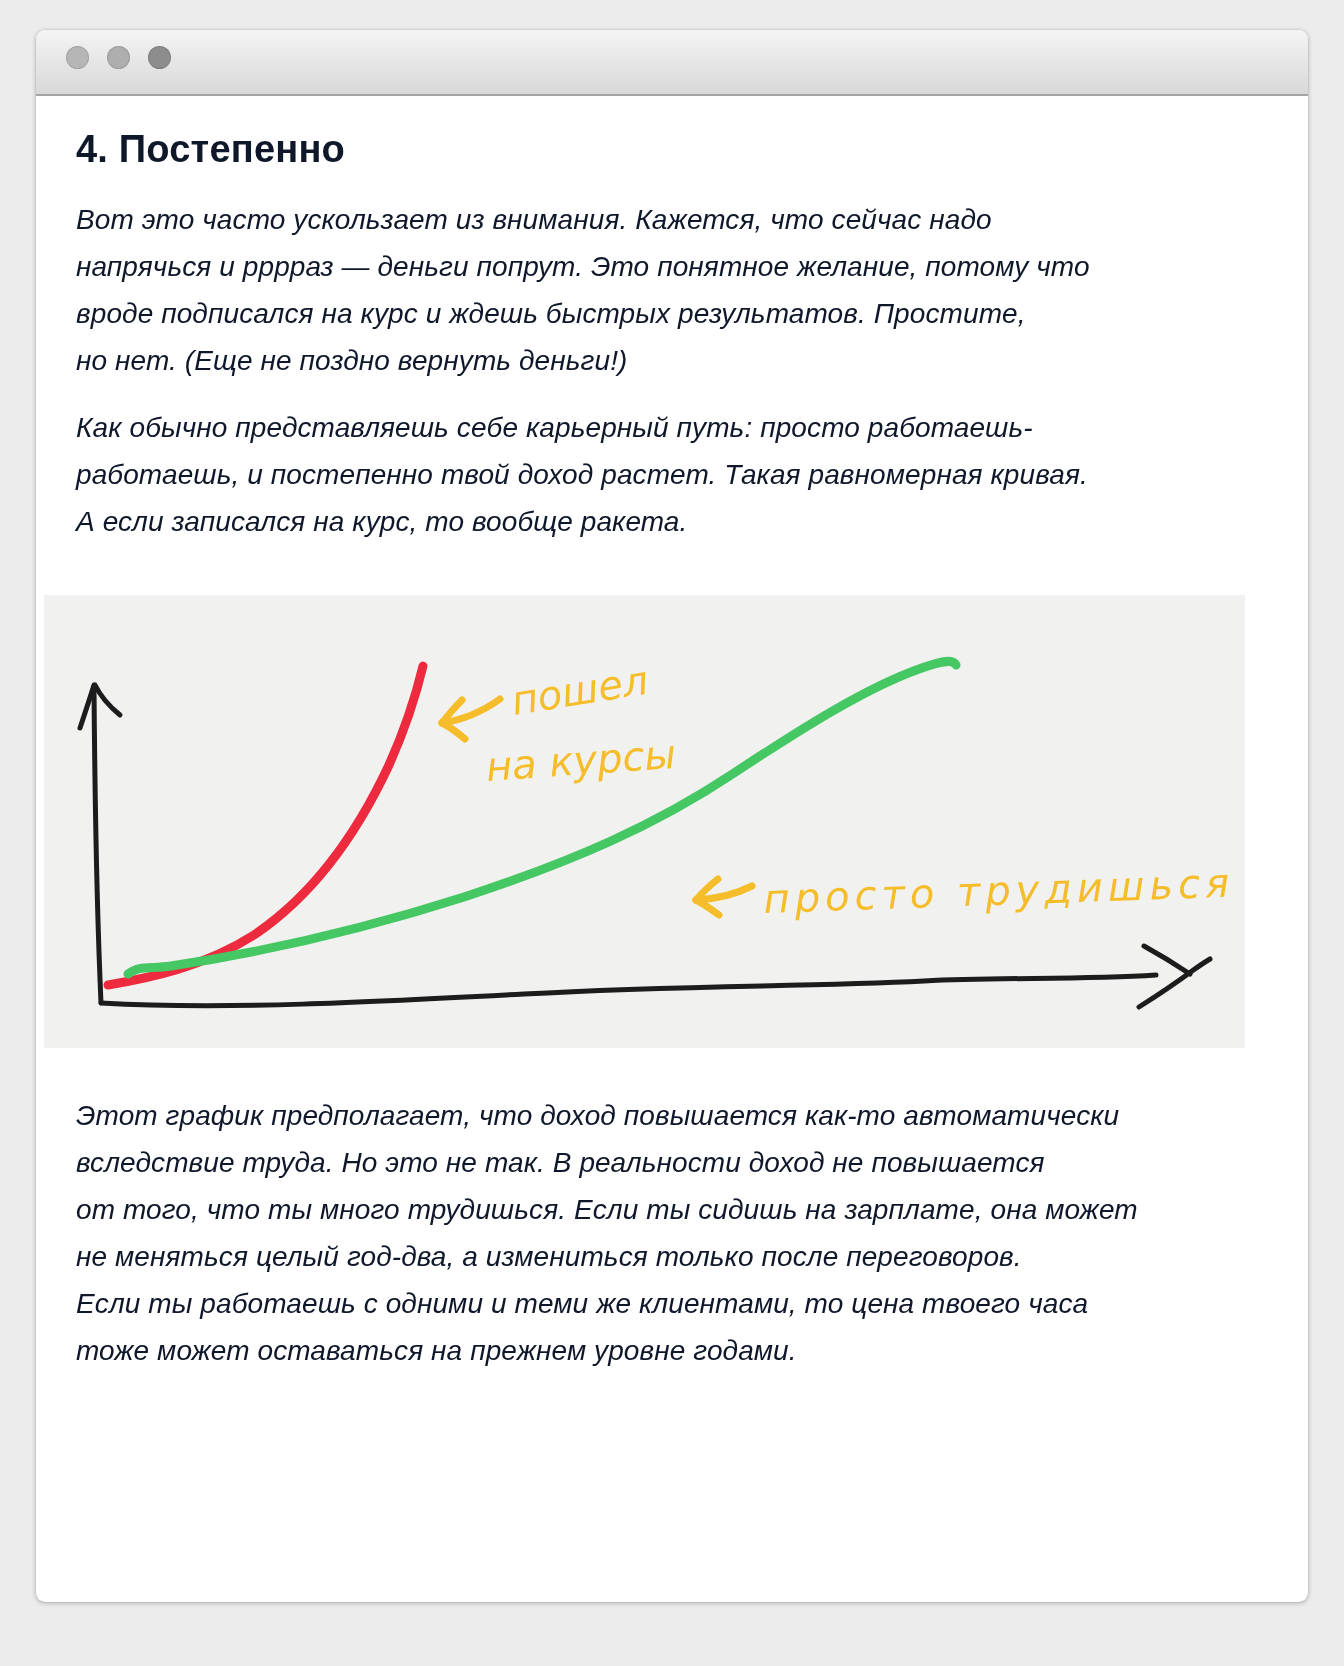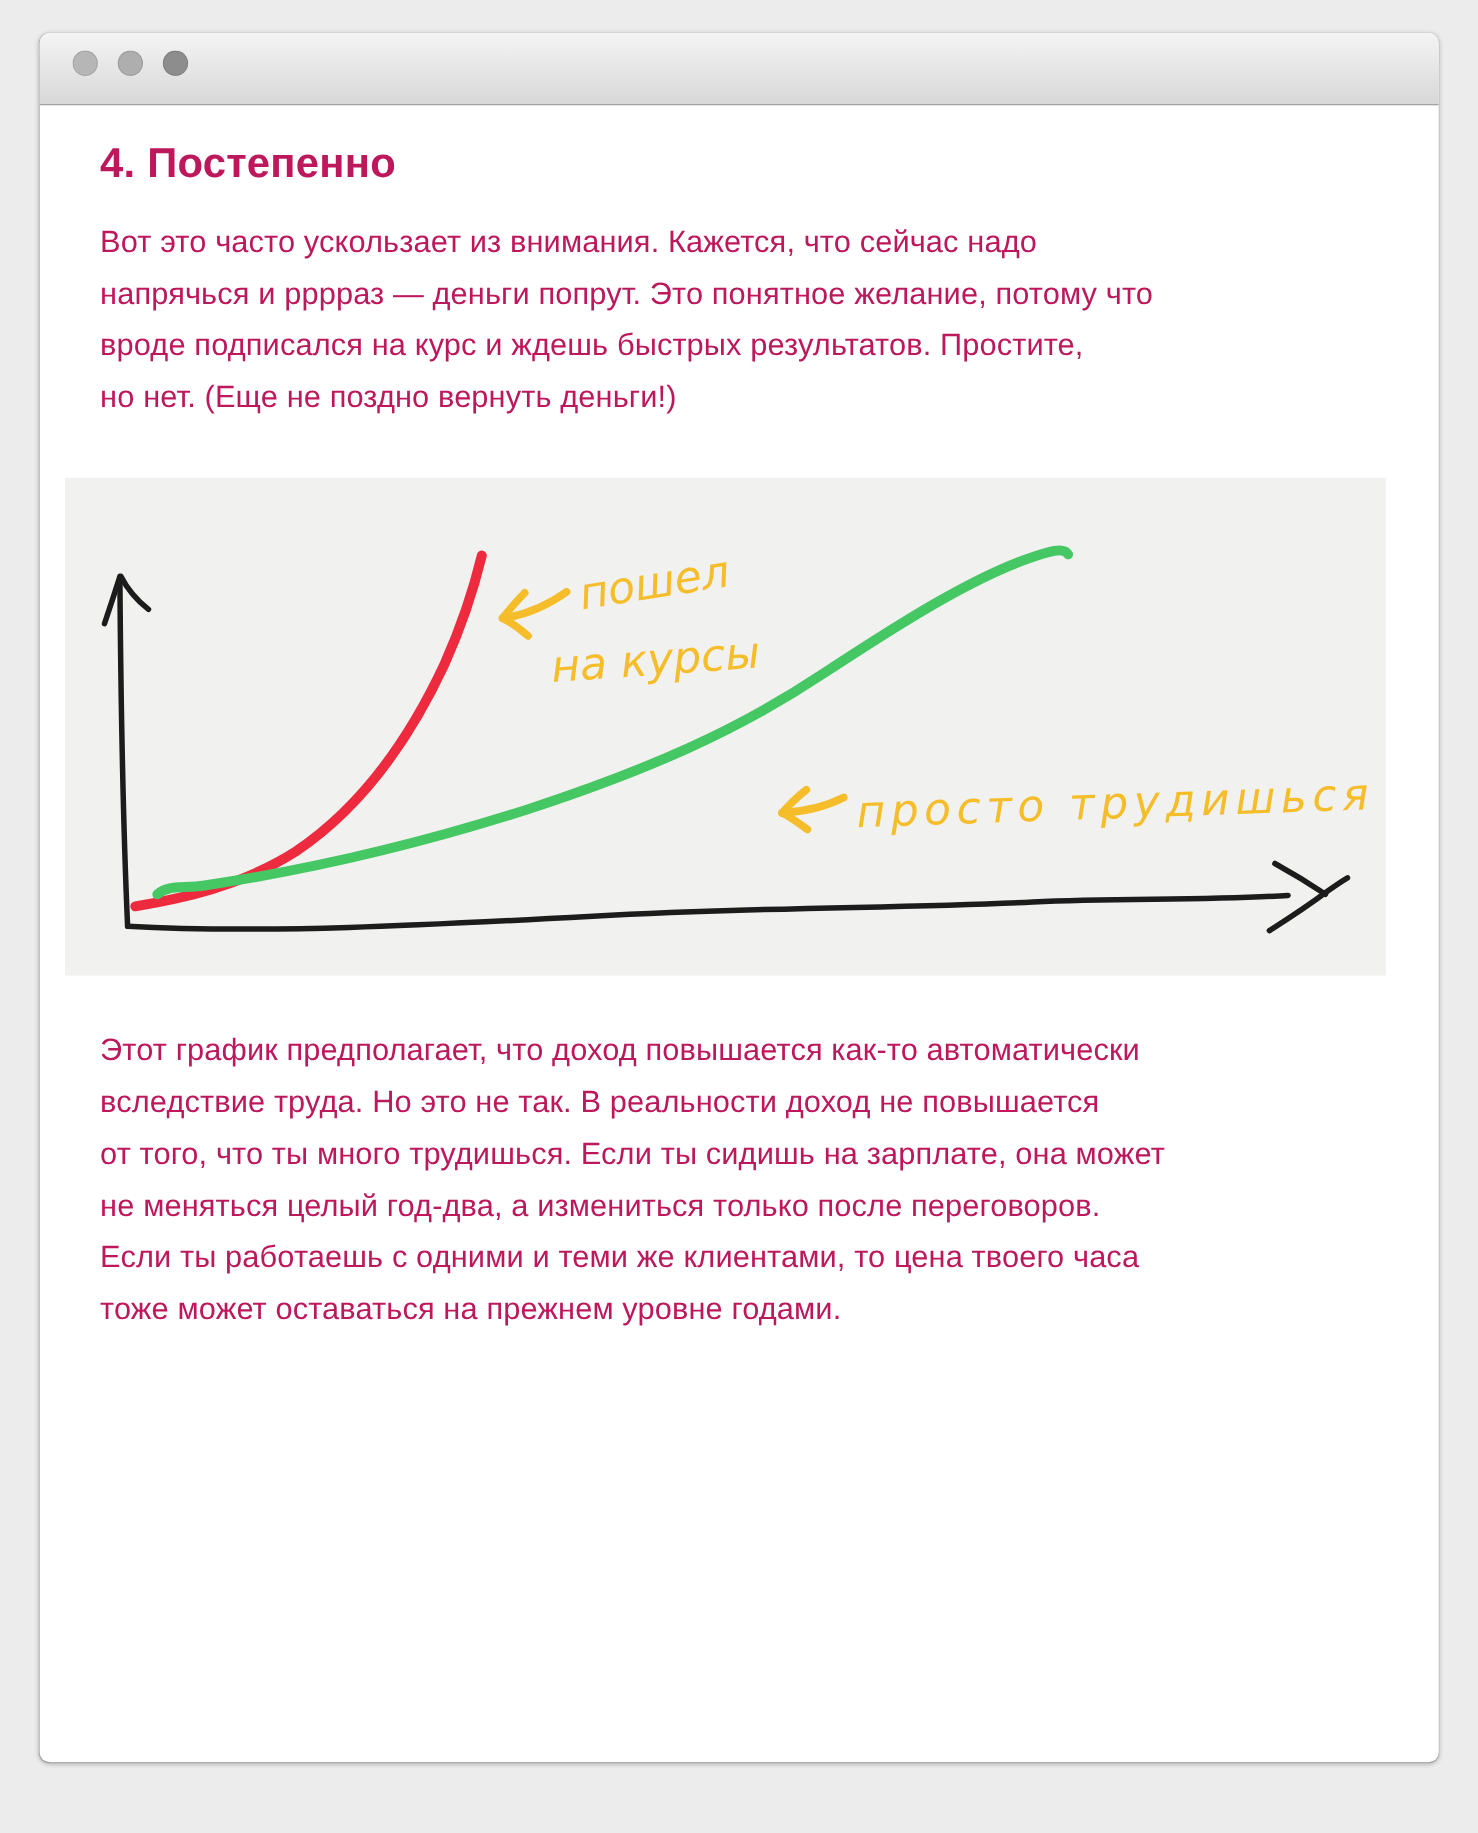--- a/index.html
+++ b/index.html
@@ -39,36 +39,37 @@
     width: 23px;
     height: 23px;
     border-radius: 50%;
     border: 1px solid rgba(0,0,0,0.10);
     box-sizing: border-box;
   }
   .dot-1 { background: #b6b6b6; }
   .dot-2 { background: #aeaeae; }
   .dot-3 { background: #8d8d8d; }
   .content {
-    padding: 30px 48px 20px 55px;
-    color: #be185d;
+    padding: 30px 48px 20px 40px;
+    color: #0f172a;
   }
   h1.heading {
     font-size: 38px;
     line-height: 46px;
     font-weight: bold;
     margin: 0 0 24px 0;
     letter-spacing: 0.2px;
   }
   .content p {
     font-size: 28px;
     line-height: 47px;
     margin: 0 0 20px 0;
     white-space: pre-line;
     letter-spacing: 0.1px;
+    font-style: italic;
   }
   figure.sketch {
     margin: 50px 0 44px -32px;
     width: 1201px;
     height: 453px;
   }
   .annot-text {
     font-family: "DejaVu Sans", sans-serif;
     font-style: italic;
     font-size: 40px;
@@ -87,20 +88,23 @@
     </div>
   </div>
 
   <div class="content">
     <h1 class="heading">4. Постепенно</h1>
 
     <p>Вот это часто ускользает из внимания. Кажется, что сейчас надо
 напрячься и рррраз — деньги попрут. Это понятное желание, потому что
 вроде подписался на курс и ждешь быстрых результатов. Простите,
 но нет. (Еще не поздно вернуть деньги!)</p>
+    <p>Как обычно представляешь себе карьерный путь: просто работаешь-
+работаешь, и постепенно твой доход растет. Такая равномерная кривая.
+А если записался на курс, то вообще ракета.</p>
 
     <figure class="sketch">
       <svg width="1201" height="453" viewBox="0 0 1201 453">
 
         <rect x="0" y="0" width="1201" height="453" fill="#f1f1ef"></rect>
 
         <g fill="none" stroke-linecap="round" stroke-linejoin="round">
 
           <path d="M57 408 C54 340 51 230 50 92" stroke-width="5" stroke="#1c1c1c"></path>
           <path d="M50 90 C46 103 41 118 36 133" stroke-width="5" stroke="#1c1c1c"></path>

